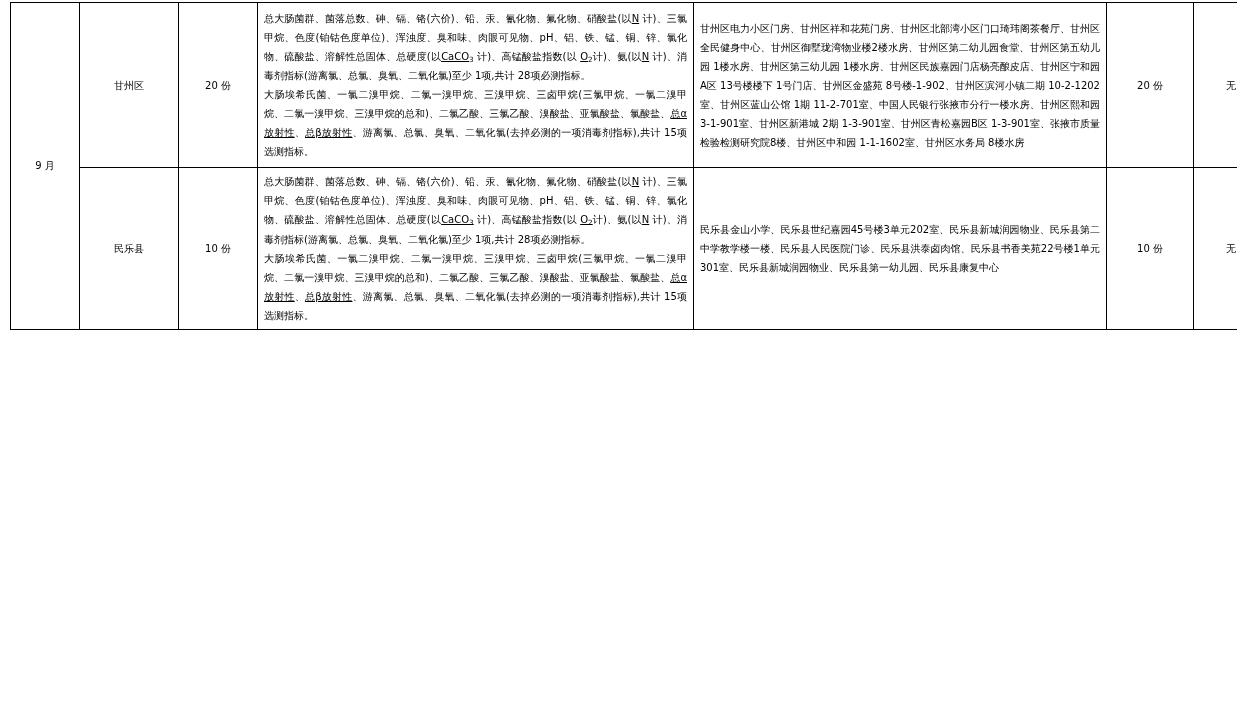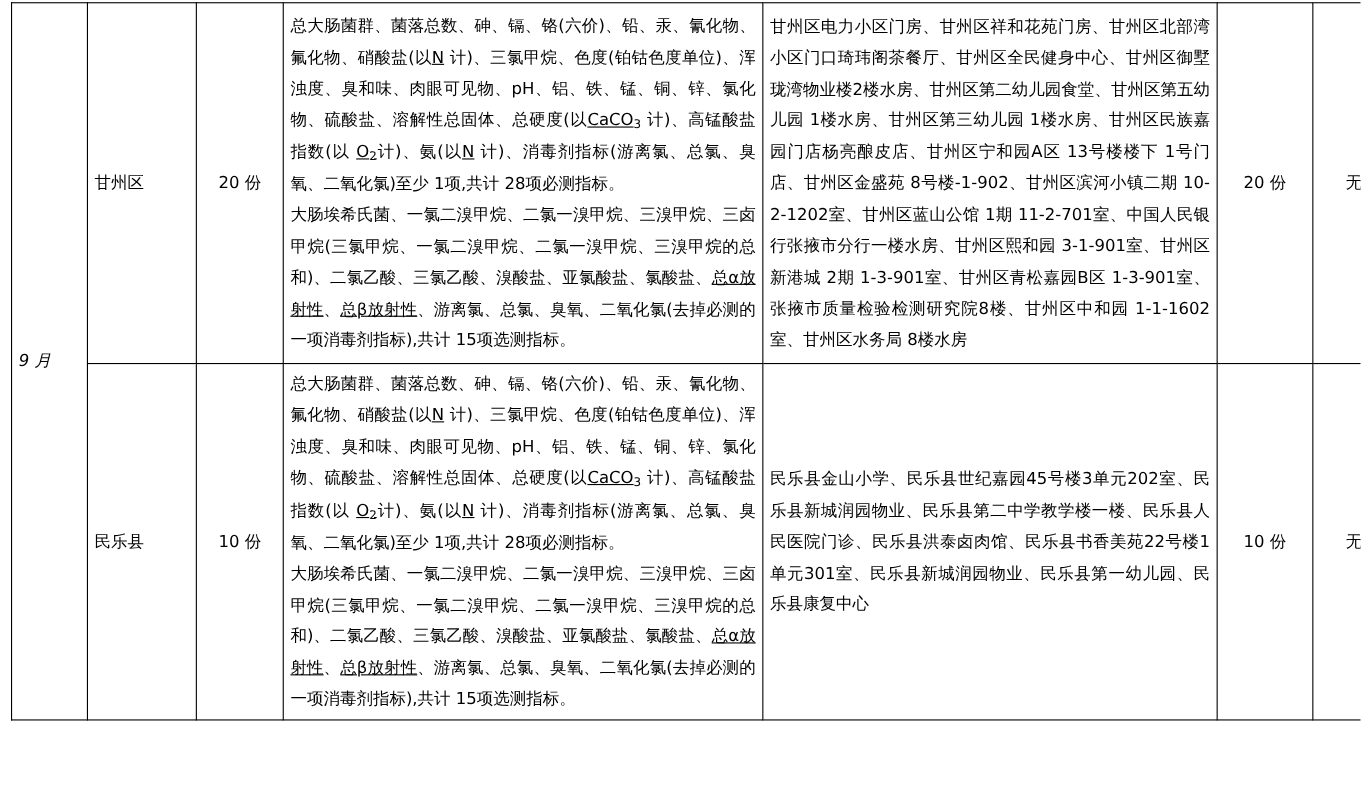--- a/index.html
+++ b/index.html
@@ -22,33 +22,33 @@
     border-collapse: collapse;
     table-layout: fixed;
     width: 1225px;
     margin-left: 10px;
     margin-top: 2px;
   }
   table.doc-table td {
     border: 1px solid #000000;
     vertical-align: middle;
     padding: 4px 6px;
-    font-size: 15px;
+    font-size: 10px;
     line-height: 1.9;
     word-break: break-all;
   }
   td.month-cell {
     width: 56px;
-    text-align: left;
+    text-align: center;
     font-size: 15px;
     vertical-align: middle;
-    font-style: italic;
   }
   td.district-cell {
     width: 86px;
+    text-align: center;
     font-size: 15px;
     vertical-align: middle;
   }
   td.count-cell {
     width: 66px;
     text-align: center;
     font-size: 15px;
     vertical-align: middle;
   }
   td.items-cell {

